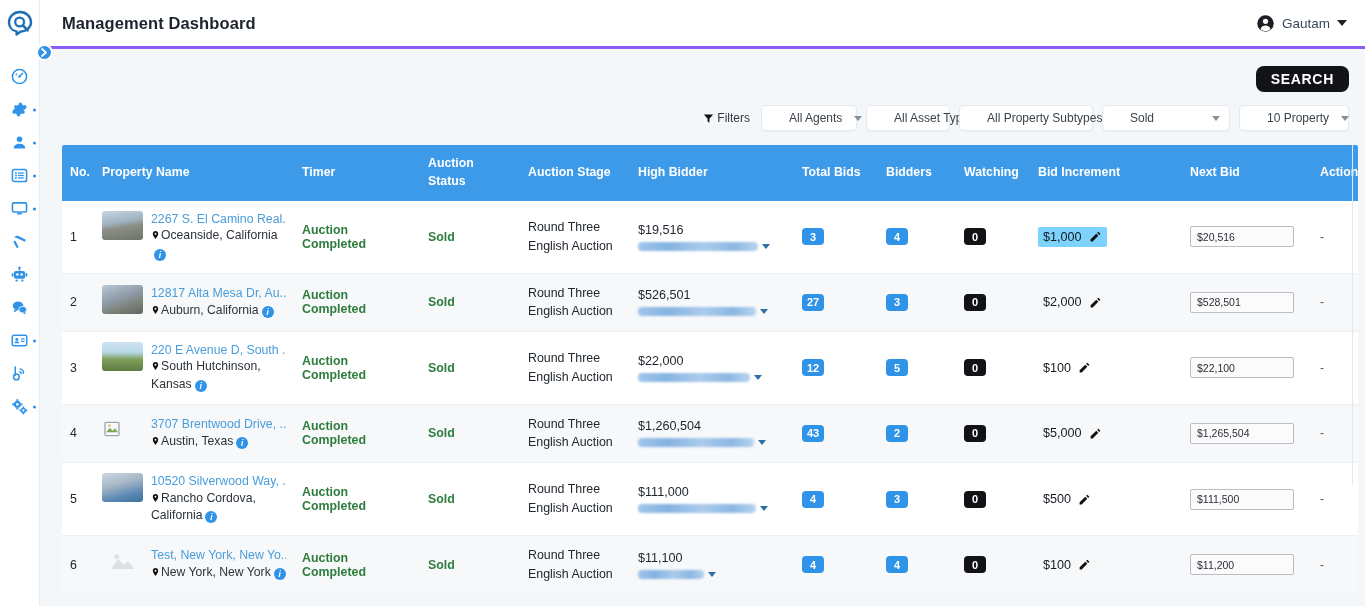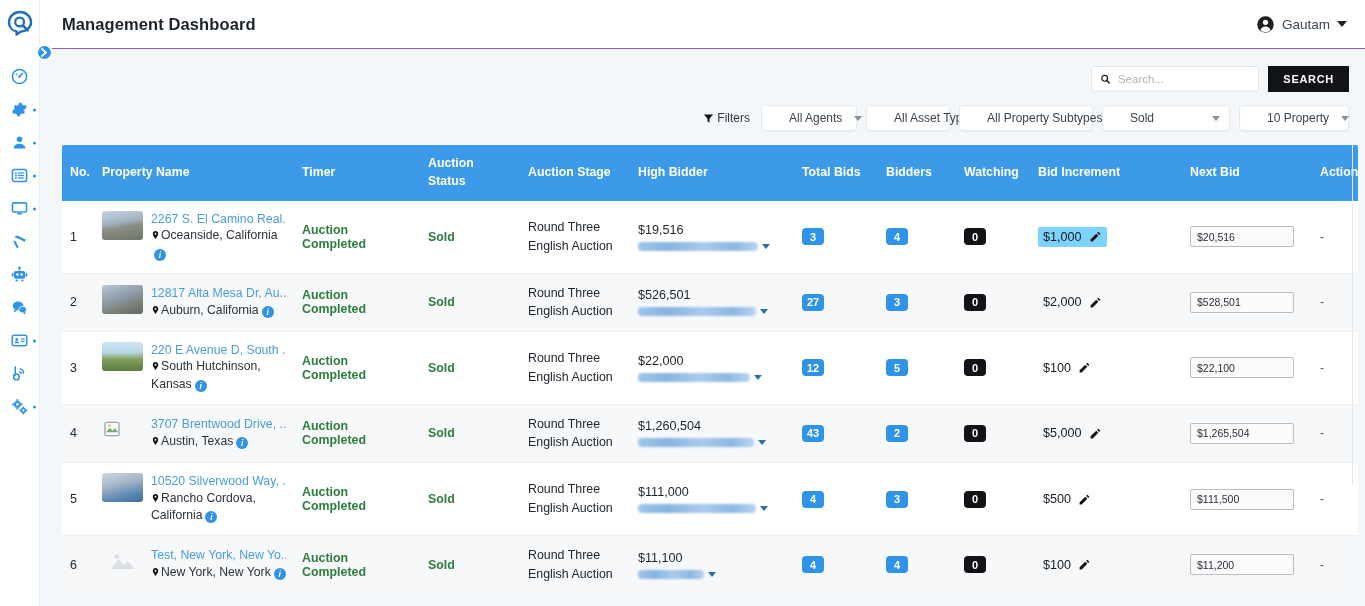--- a/index.html
+++ b/index.html
@@ -33,21 +33,21 @@
     position: absolute; left: 36px; top: 44px;
     width: 17px; height: 17px; border-radius: 50%;
     background: #2f93e8; color: #fff; border: 2px solid #ffffff;
     display: flex; align-items: center; justify-content: center;
     font-size: 9px; cursor: pointer; z-index: 10; line-height: 1;
   }
 
   
   .topbar {
     position: absolute; left: 40px; top: 0; width: 1325px; height: 49px;
-    background: #ffffff; border-bottom: 1px solid #8b5cf6;
+    background: #ffffff; border-bottom: 3px solid #8b5cf6;
     display: flex; align-items: center; justify-content: space-between;
     padding: 0 18px 0 22px;
   }
   .topbar-title { font-size: 16.5px; font-weight: bold; color: #1c232b; letter-spacing: .1px; }
   .user-chip { display: flex; align-items: center; gap: 7px; cursor: pointer; }
   .user-name { font-size: 13.5px; color: #3b4754; }
   .caret-dn {
     width: 0; height: 0; border-left: 5px solid transparent;
     border-right: 5px solid transparent; border-top: 6px solid #222;
   }
@@ -71,21 +71,21 @@
     width: 168px; height: 26px; background: #fff; border: 1px solid #dfe6ec;
     border-radius: 3px; display: flex; align-items: center; padding: 0 8px; gap: 7px;
   }
   .search-input {
     border: none; outline: none; font-size: 11.5px; color: #555;
     font-family: "Liberation Sans", sans-serif; width: 100%; background: transparent;
   }
   .search-input::placeholder { color: #adb4bb; }
   .search-btn {
     height: 26px; padding: 0 15px; background: #111316; color: #fff;
-    border: none; border-radius: 0; font-size: 11px; font-weight: bold;
+    border: none; border-radius: 8px; font-size: 14px; font-weight: bold;
     letter-spacing: .7px; cursor: pointer; font-family: "Liberation Sans", sans-serif;
   }
 
   
   .filter-row {
     position: absolute; right: 16px; top: 56px;
     display: flex; align-items: center; gap: 9px;
   }
   .filters-label {
     display: flex; align-items: center; gap: 3px;
@@ -358,27 +358,20 @@
       </svg>
       <span class="user-name">Gautam</span>
       <span class="caret-dn"></span>
     </div>
   </div>
 
   <div class="content">
 
 
     <div class="search-row">
-      <div class="search-box">
-        <svg width="12" height="12" viewBox="0 0 24 24">
-          <circle cx="10.5" cy="10.5" r="6.6" fill="none" stroke="#111" stroke-width="2.6"></circle>
-          <line x1="15.4" y1="15.4" x2="21" y2="21" stroke="#111" stroke-width="3" stroke-linecap="round"></line>
-        </svg>
-        <input class="search-input" type="text" placeholder="Search..." style="">
-      </div>
       <button class="search-btn">SEARCH</button>
     </div>
 
     <div class="filter-row">
       <div class="filters-label">
         <svg class="funnel" viewBox="0 0 24 24">
           <path d="M2 3 h20 l-8 9.5 v8.5 l-4 -2.5 v-6 z" fill="#111"></path>
         </svg>
         <span>Filters</span>
       </div>

